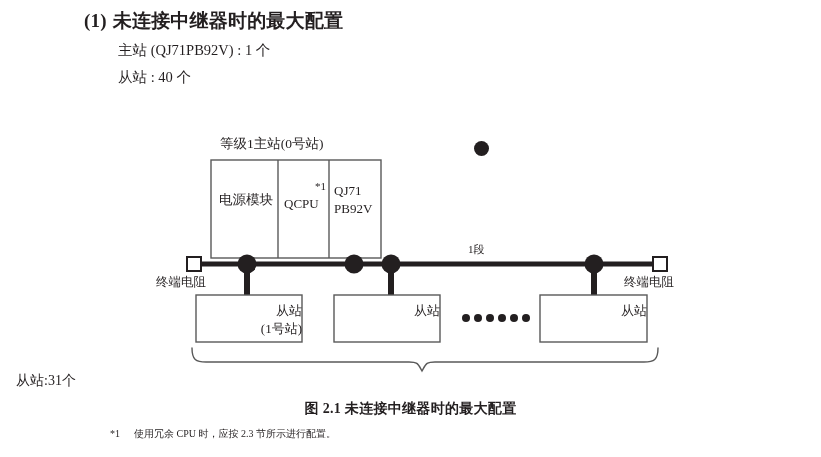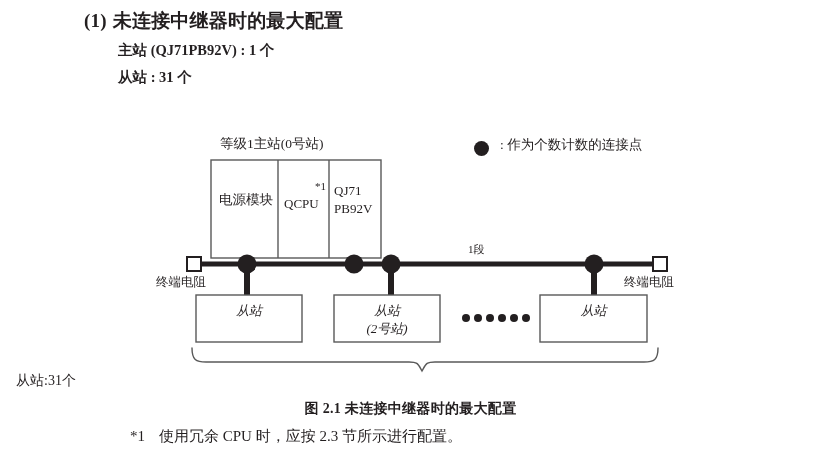--- a/index.html
+++ b/index.html
@@ -26,21 +26,20 @@
     letter-spacing: 0.2px;
     white-space: nowrap;
   }
   .heading .num { margin-right: 6px; }
 
   .spec-line {
     position: absolute;
     left: 118px;
     font-size: 14.5px;
     white-space: nowrap;
-    font-weight: bold;
   }
   .spec-line.l1 { top: 41px; }
   .spec-line.l2 { top: 68px; }
 
   
   .diagram {
     position: absolute;
     left: 16px;
     top: 0;
     width: 821px;
@@ -74,24 +73,23 @@
   #qcpu-note    { left: 299px; top: 180px; font-size: 11px; }
   #pb92v-label  { left: 318px; top: 182px; font-size: 13px; line-height: 1.35; }
 
   #segment-label { left: 452px; top: 243px; font-size: 11px; }
 
   #term-left  { left: 140px; top: 275px; font-size: 12.5px; }
   #term-right { left: 608px; top: 275px; font-size: 12.5px; }
 
   .slave-label {
     position: absolute;
-    text-align: center;
+    text-align: right;
     font-size: 13px;
     line-height: 1.35;
-    font-style: italic;
   }
   #slave1-label  { left: 180px; top: 302px; width: 106px; }
   #slave2-label  { left: 318px; top: 302px; width: 106px; }
   #slave31-label { left: 524px; top: 302px; width: 107px; }
 
   #brace-label { left: 0; top: 372px; width: 821px; text-align: left; font-size: 14px; }
 
   
   #fig-caption {
     position: absolute;
@@ -100,35 +98,34 @@
     width: 821px;
     text-align: center;
     font-size: 14px;
     font-weight: bold;
     letter-spacing: 0.3px;
   }
   #footnote {
     position: absolute;
     left: 110px;
     top: 427px;
-    font-size: 15px;
-    white-space: nowrap;
-    margin-left: 20px;
+    font-size: 10px;
+    white-space: nowrap;
   }
   #footnote .mark { margin-right: 14px; }
 </style>
 </head>
 <body>
 
 <div class="heading">
   <span class="num">(1)</span><span>未连接中继器时的最大配置</span>
 </div>
 
 <div class="spec-line l1">主站 (QJ71PB92V) : 1 个</div>
-<div class="spec-line l2">从站 : 31 个</div>
+<div class="spec-line l2">从站 : 40 个</div>
 
 <div class="diagram">
 
   <svg width="821" height="457" xmlns="http://www.w3.org/2000/svg">
 
     <g>
       <rect x="195" y="160" width="170" height="98" fill="#ffffff" stroke="#595959" stroke-width="1.4"></rect>
       <line x1="262" y1="160" x2="262" y2="258" stroke="#595959" stroke-width="1.4"></line>
       <line x1="313" y1="160" x2="313" y2="258" stroke="#595959" stroke-width="1.4"></line>
     </g>
@@ -168,41 +165,40 @@
              L 393 362
              C 402 362, 402 364, 406 371
              C 410 364, 410 362, 419 362
              L 628 362
              C 638 362, 642 360, 642 348" fill="none" stroke="#595959" stroke-width="1.4" stroke-linecap="round"></path>
   </svg>
 
   <div class="lbl" id="master-caption">等级1主站(0号站)</div>
 
   <div id="legend-dot"></div>
-  <div class="lbl" id="legend-text">: 作为个数计数的连接点</div>
 
   <div class="lbl" id="power-label">电源模块</div>
   <div class="lbl" id="qcpu-label">QCPU</div>
   <div class="lbl" id="qcpu-note">*1</div>
   <div class="lbl" id="pb92v-label">
     <div>QJ71</div>
     <div>PB92V</div>
   </div>
 
   <div class="lbl" id="segment-label">1段</div>
 
   <div class="lbl" id="term-left">终端电阻</div>
   <div class="lbl" id="term-right">终端电阻</div>
 
   <div class="slave-label" id="slave1-label">
     <div>从站</div>
+    <div>(1号站)</div>
   </div>
   <div class="slave-label" id="slave2-label">
     <div>从站</div>
-    <div>(2号站)</div>
   </div>
   <div class="slave-label" id="slave31-label">
     <div>从站</div>
   </div>
 
   <div class="lbl" id="brace-label">从站:31个</div>
 </div>
 
 <div id="fig-caption">图 2.1  未连接中继器时的最大配置</div>
 

